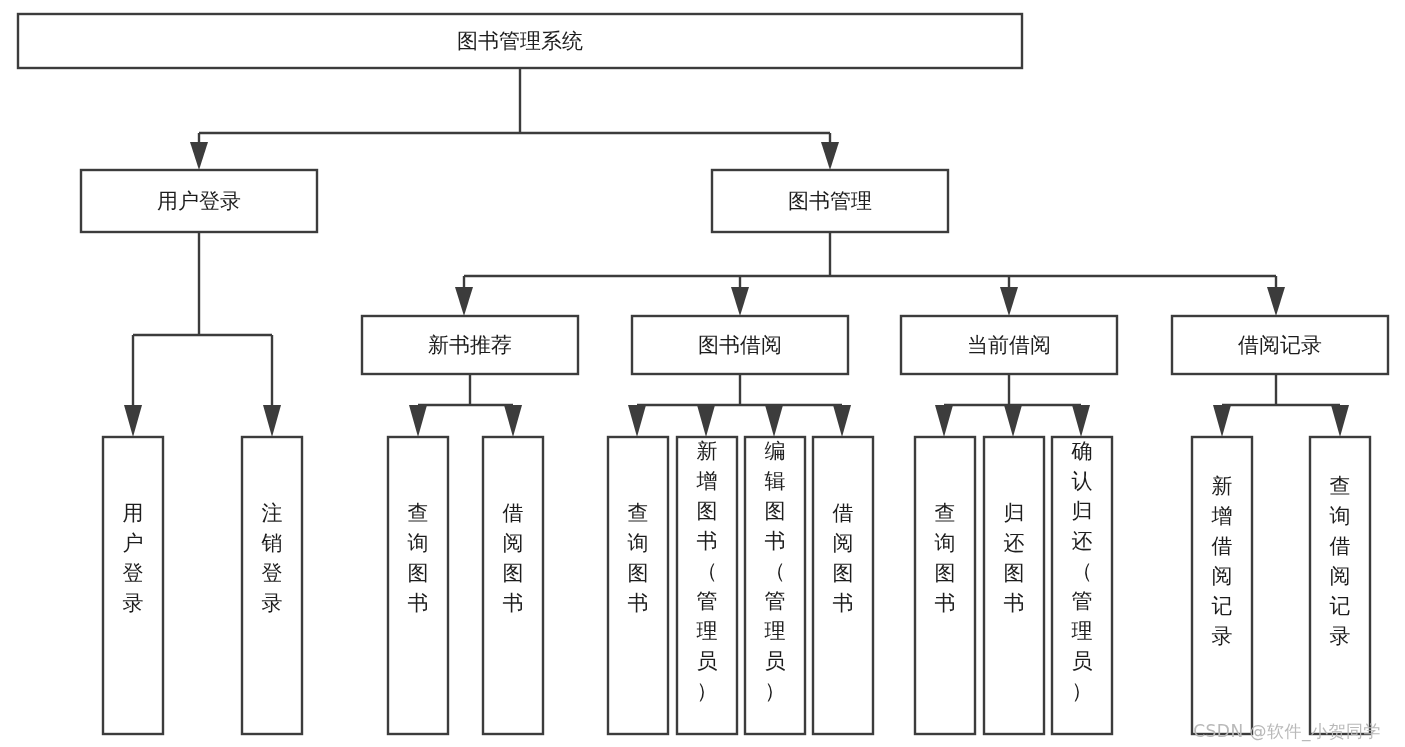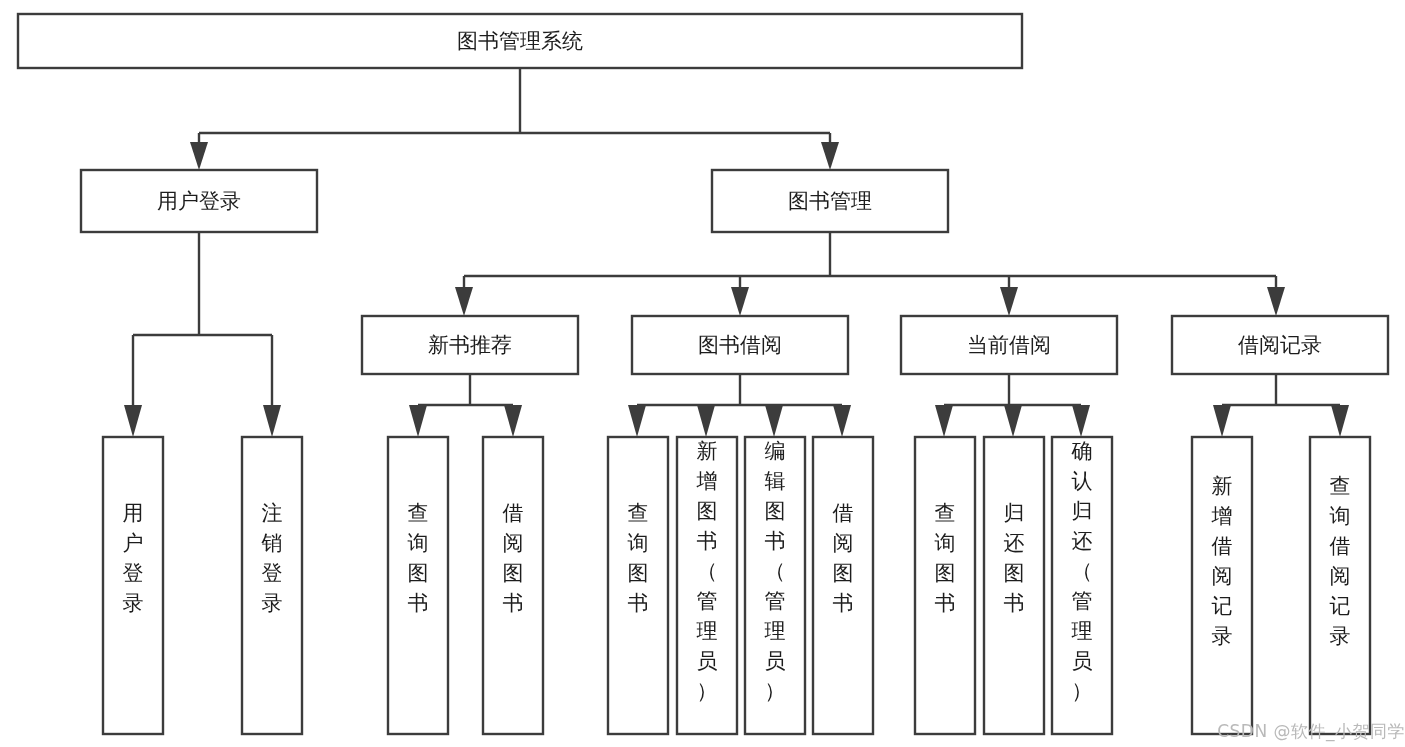--- a/index.html
+++ b/index.html
@@ -49,21 +49,21 @@
     dominant-baseline: middle;
   }
   .node-label-vertical {
     font-family: "DejaVu Sans", "Liberation Sans", sans-serif;
     font-size: 21px;
     fill: #1d1d1d;
     text-anchor: middle;
   }
   .watermark-text {
     position: absolute;
-    right: 0;
+    right: 24px;
     bottom: 4px;
     font-family: "DejaVu Sans", "Liberation Sans", sans-serif;
     font-size: 17px;
     color: #b9b9b9;
     letter-spacing: 0.5px;
     white-space: nowrap;
     user-select: none;
   }
 </style>
 </head>

